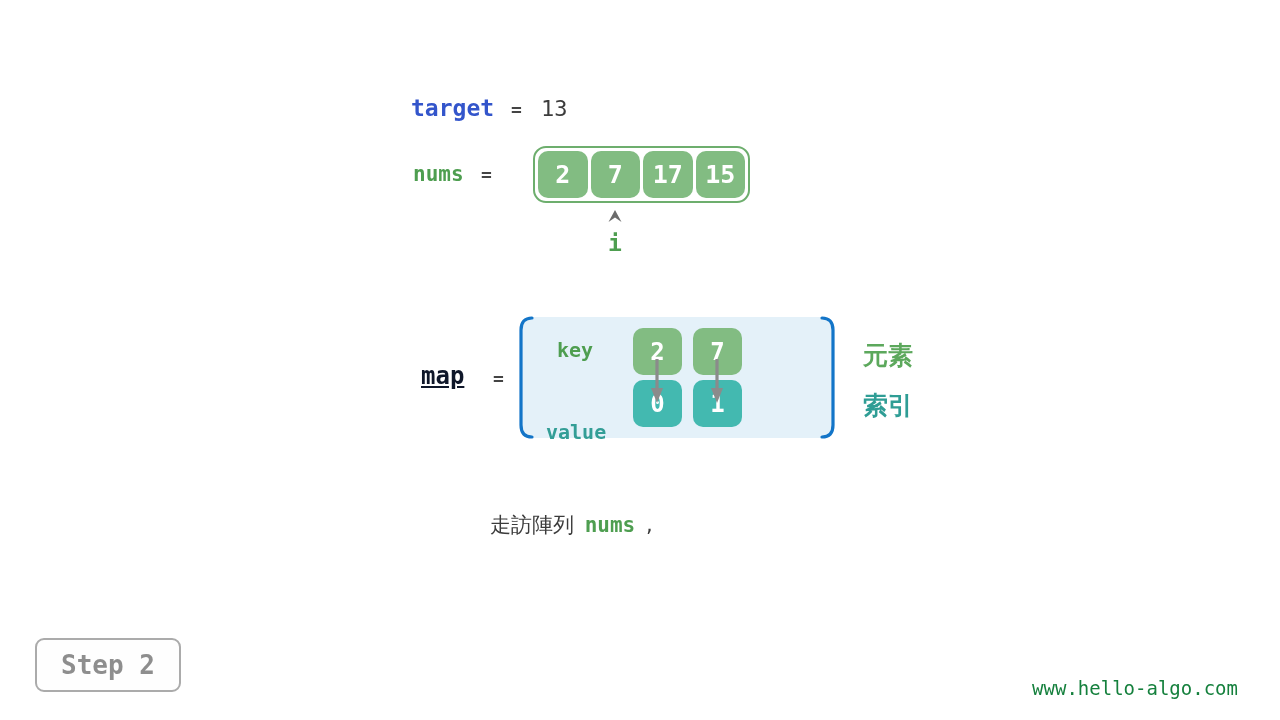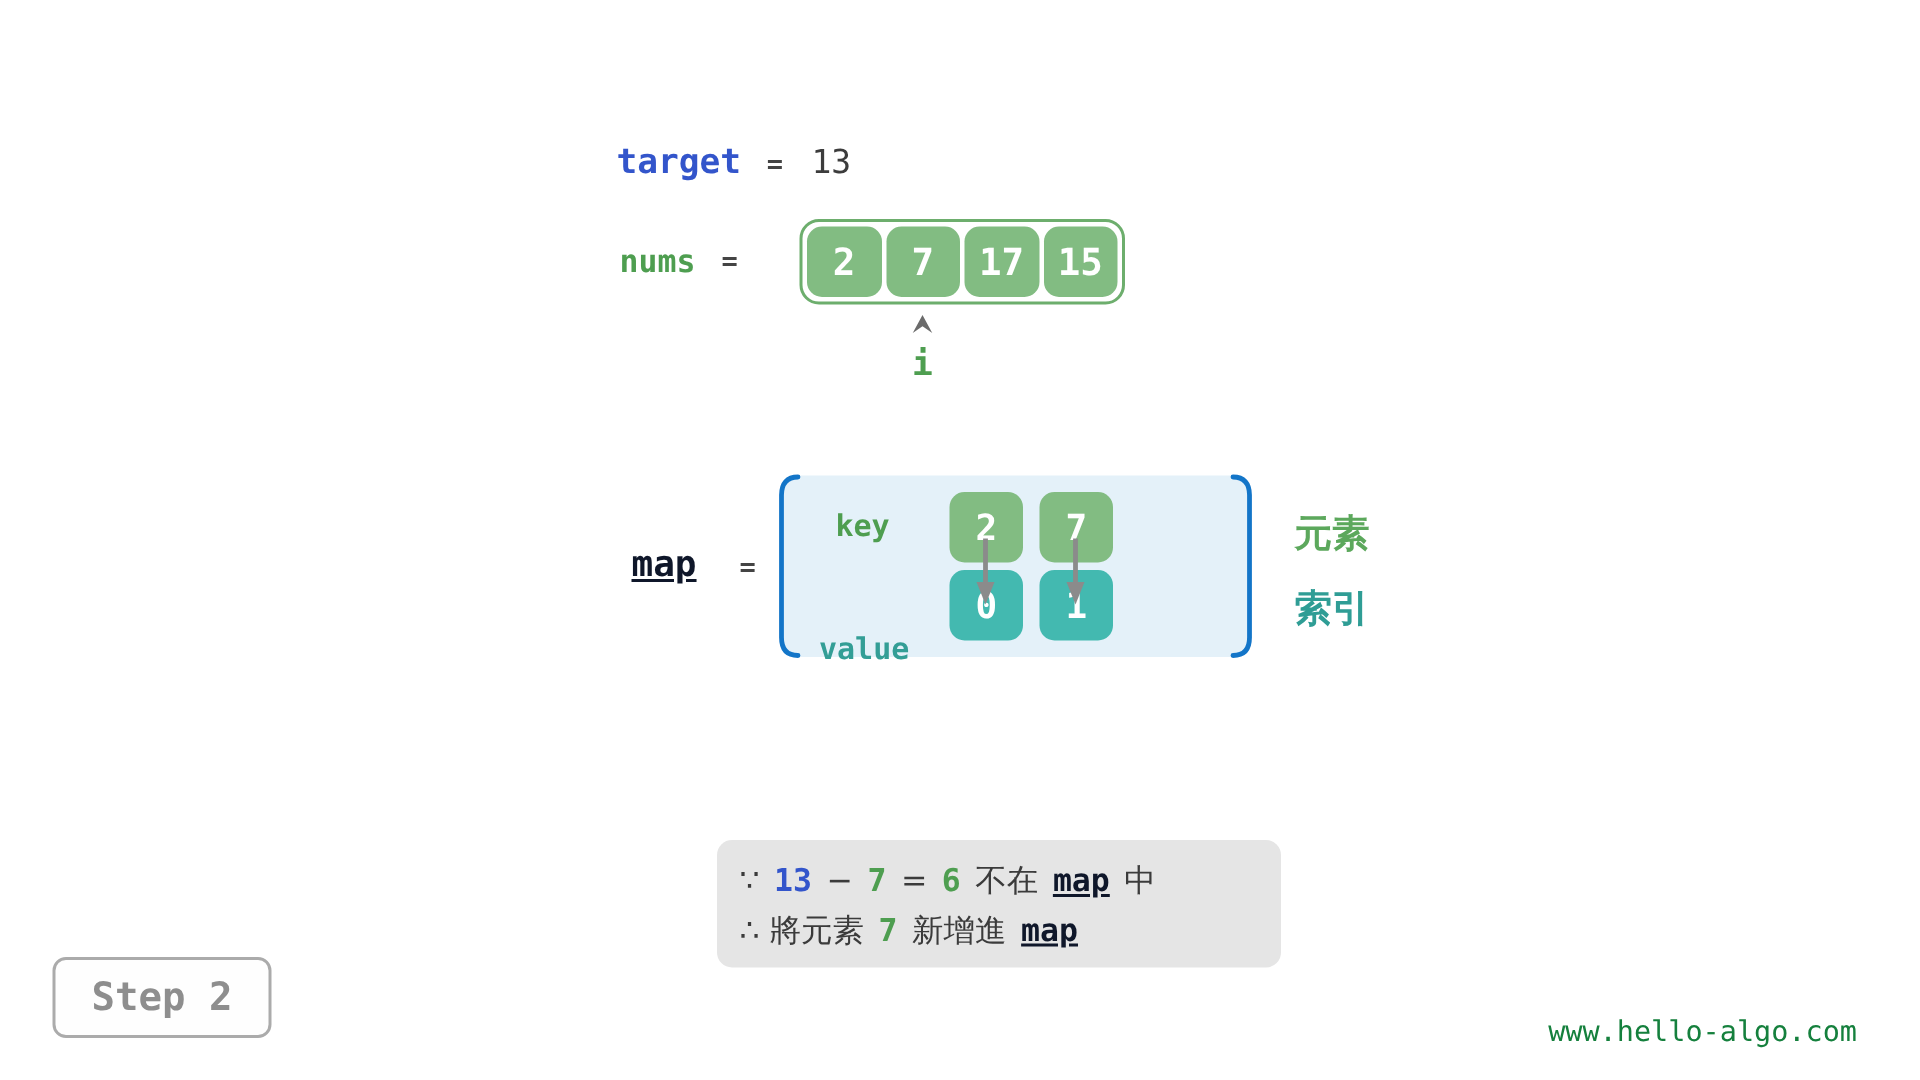--- a/index.html
+++ b/index.html
@@ -136,25 +136,22 @@
     </svg>
     <svg class="map-arrow arr1" viewBox="0 0 14 46">
       <line x1="7" y1="1" x2="7" y2="31" stroke="#8B8B8B" stroke-width="3.2"></line>
       <polygon points="7,45 1,30 13,30" fill="#8B8B8B"></polygon>
     </svg>
   </div>
 
   <span class="abs element-label">元素</span>
   <span class="abs index-label">索引</span>
 
+  <div class="abs caption"><span>走訪陣列</span> <span class="mono b c-green code">nums</span> <span>,</span></div>
 
-  <div class="abs note-box">
-    <div class="note-line"><span>∵ </span><span class="mono b c-blue code">13</span><span> − </span><span class="mono b c-green code">7</span><span> = </span><span class="mono b c-green code">6</span><span> 不在 </span><span class="mono b c-cyan code">map</span><span> 中</span></div>
-    <div class="note-line"><span>∴ 將元素 </span><span class="mono b c-green code">7</span><span> 新增進 </span><span class="mono b c-cyan code">map</span></div>
-  </div>
 
   <div class="abs step-box">
     <span class="mono b step-text">Step 2</span>
   </div>
 
   <span class="abs mono watermark">www.hello-algo.com</span>
 
 </div>
 
 </body></html>

